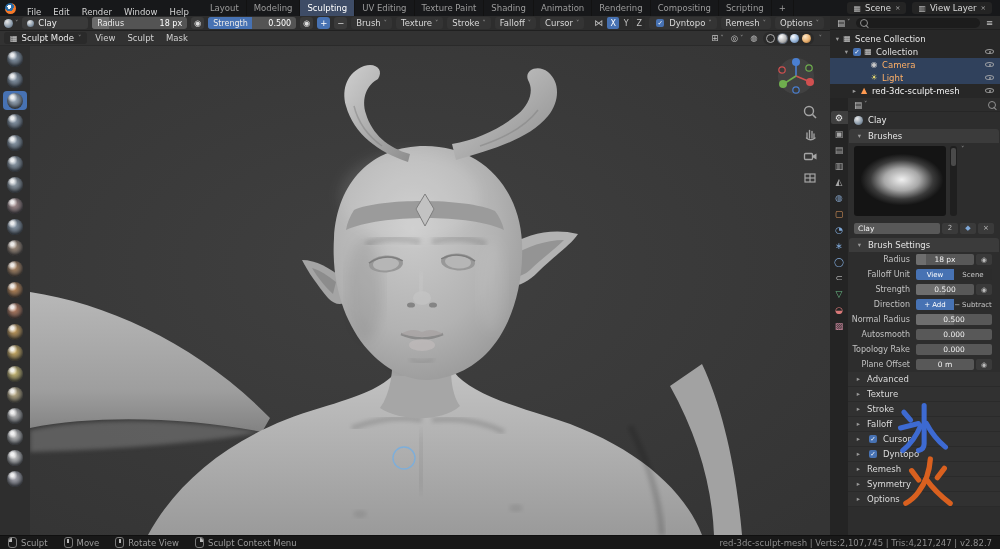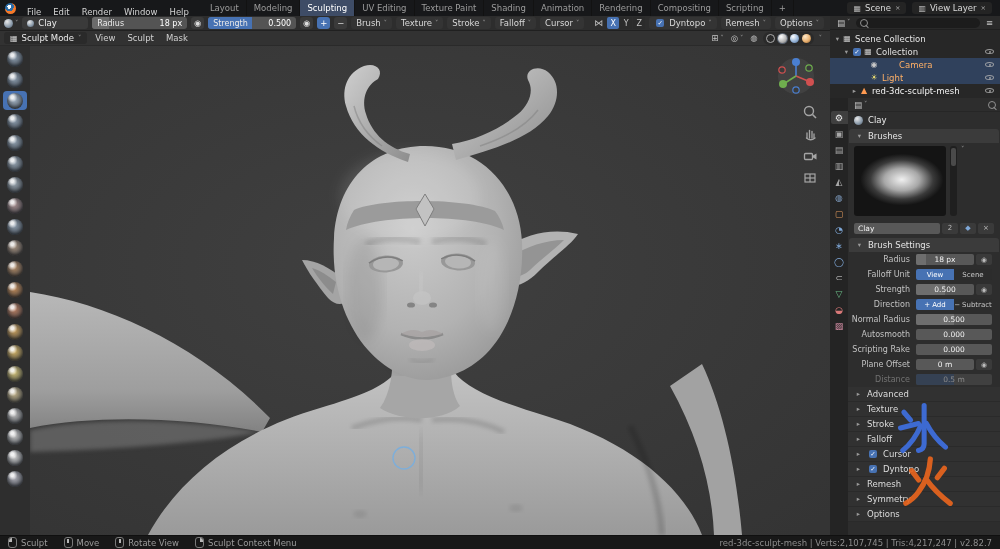--- a/index.html
+++ b/index.html
@@ -597,21 +597,21 @@
         <span class="cb"></span>
         <span class="oicon" style="color: rgb(207, 207, 207);">▦</span>
         <span class="olabel" style="color: rgb(224, 224, 224);">Collection</span>
         <span class="eye"></span>
       </div>
 
       <div class="orow sel" style="padding-left: 30px;">
         <span class="oarrow"></span>
 
         <span class="oicon" style="color: rgb(200, 200, 200);">◉</span>
-        <span class="olabel" style="color: rgb(255, 176, 102); margin-left: 17px;">Camera</span>
+        <span class="olabel" style="color: rgb(255, 176, 102);">Camera</span>
         <span class="eye"></span>
       </div>
 
       <div class="orow sel" style="padding-left: 30px;">
         <span class="oarrow"></span>
 
         <span class="oicon" style="color: rgb(232, 218, 112);">☀</span>
         <span class="olabel" style="color: rgb(255, 176, 102);">Light</span>
         <span class="eye"></span>
       </div>
@@ -749,46 +749,37 @@
       <div class="prow">
         <span class="plabel">Autosmooth</span>
         <span class="pfield">
             <span class="fld grow">
               <span class="fill w0"></span>
               <span class="v">0.000</span>
             </span>
           </span>
       </div>
       <div class="prow">
-        <span class="plabel">Scripting Rake</span>
+        <span class="plabel">Topology Rake</span>
         <span class="pfield">
             <span class="fld grow">
               <span class="fill w0"></span>
               <span class="v">0.000</span>
             </span>
           </span>
       </div>
       <div class="prow">
         <span class="plabel">Plane Offset</span>
         <span class="pfield">
           <span class="fld grow">
               <span class="v">0 m</span>
             </span>
           <span class="mini">◉</span>
         </span>
       </div>
-      <div class="prow dis">
-        <span class="plabel">Distance</span>
-        <span class="pfield">
-            <span class="fld grow">
-              <span class="fill dist"></span>
-              <span class="v">0.5 m</span>
-            </span>
-          </span>
-      </div>
 
       <div>
 
           <div class="secrow">
             <span class="oarrow">▸</span>
 
             <span>Advanced</span>
           </div>
 
           <div class="secrow">

